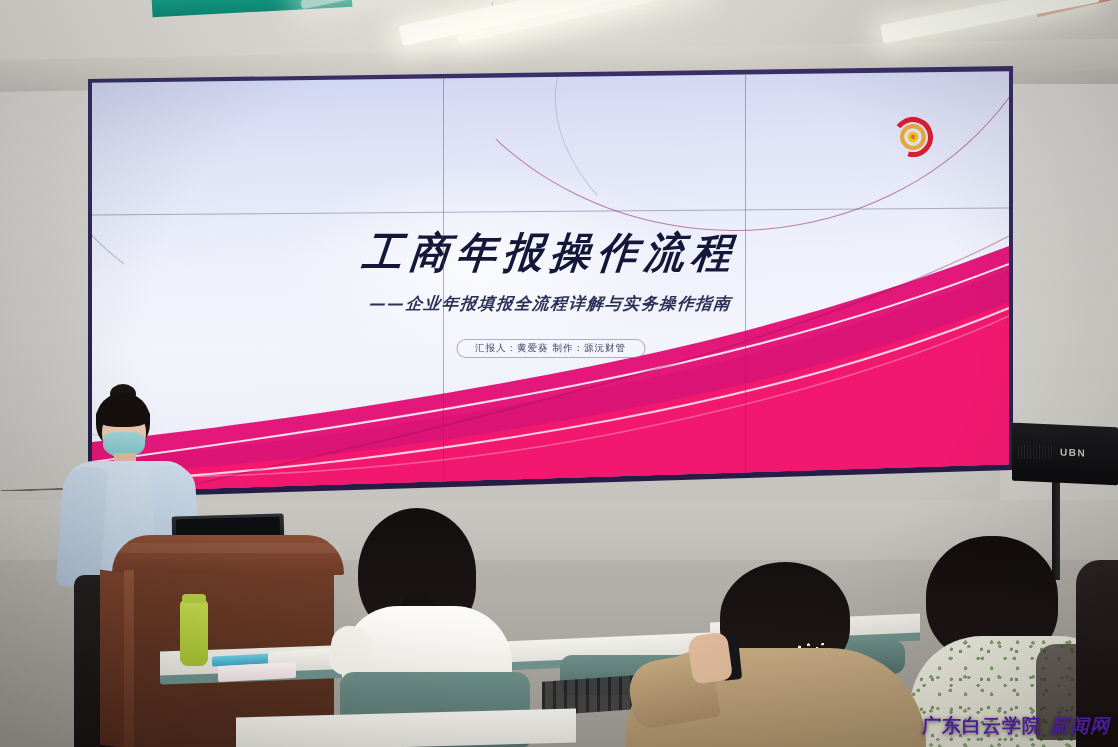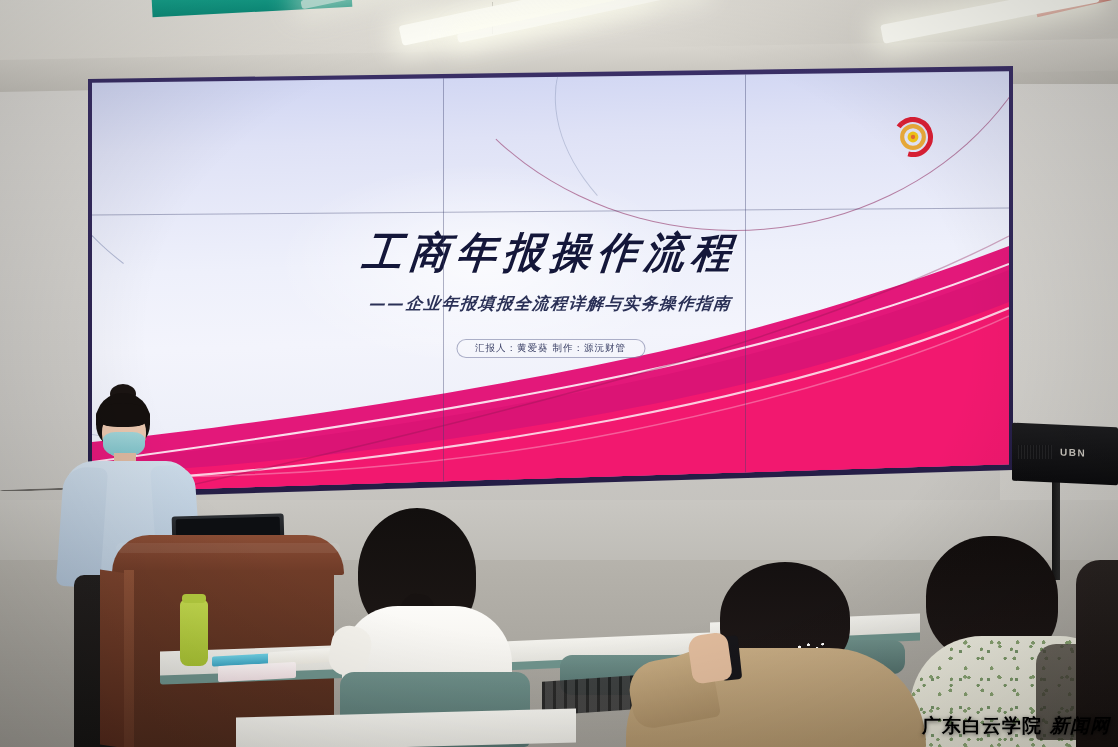--- a/index.html
+++ b/index.html
@@ -279,21 +279,21 @@
     font-size:10px;letter-spacing:1.5px;color:#c9c5bd;font-weight:700;transform:skewY(2.5deg);}
   .speaker-grill{position:absolute;left:1018px;top:445px;width:34px;height:14px;
     background:repeating-linear-gradient(90deg,#2a2a2c 0 1px,#131315 1px 3px);opacity:.7;}
   .speaker-stand{position:absolute;left:1052px;top:480px;width:8px;height:100px;
     background:linear-gradient(90deg,#151515,#2b2b2b);}
 
   
   .watermark{
     position:absolute;right:8px;bottom:8px;
     font-family:"DejaVu Sans","Liberation Sans",sans-serif;
-    color:#000000;font-size:19px;font-weight:700;letter-spacing:1px;
+    color:#4c1d95;font-size:19px;font-weight:700;letter-spacing:1px;
     text-shadow:0 1px 4px rgba(0,0,0,.6);white-space:nowrap;
   }
   .watermark .wm2{font-style:italic;margin-left:8px;}
 
   
   .vignette{position:absolute;inset:0;pointer-events:none;
     background:radial-gradient(ellipse at 50% 45%,rgba(0,0,0,0) 52%,rgba(0,0,0,.20) 100%);}
 </style>
 </head>
 <body>

